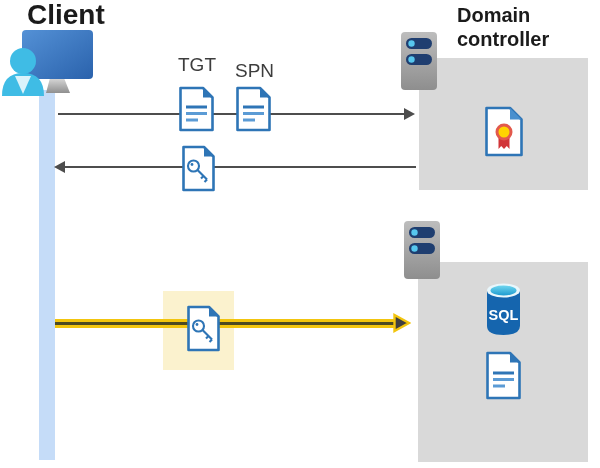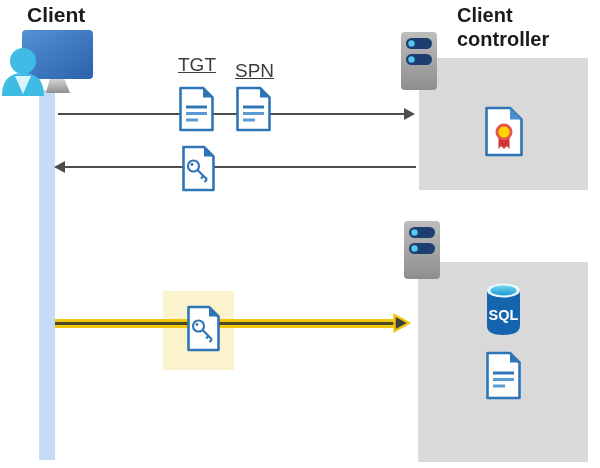--- a/index.html
+++ b/index.html
@@ -1,21 +1,21 @@
 <!DOCTYPE html>
 <html><head>
 <meta charset="utf-8">
 <style>
   html,body{margin:0;padding:0;background:#ffffff;}
   body{font-family:"Liberation Sans", sans-serif;}
   .canvas{position:relative;width:600px;height:468px;background:#ffffff;overflow:hidden;}
   .abs{position:absolute;}
 
   .bold-label{font-weight:700;color:#1b1b1b;font-size:20px;line-height:24px;}
-  .small-label{font-weight:400;color:#3d3d3d;font-size:19px;text-decoration:underline;}
+  .small-label{font-weight:400;color:#3d3d3d;font-size:19px;}
 
   
   .timeline{left:39px;top:90px;width:16px;height:370px;background:#c5dcf8;z-index:0;}
 
   
   .gray-box{background:#d9d9d9;z-index:1;}
   .dc-box{left:419px;top:58px;width:169px;height:132px;}
   .linux-box{left:418px;top:262px;width:170px;height:200px;}
 
   
@@ -29,21 +29,21 @@
   .yellow-shaft .core{margin-top:3px;height:3px;background:#4c4a22;}
 
   .z2{z-index:2;}.z3{z-index:3;}
 
   .label-tgt{left:178px;top:54px;width:37px;text-align:center;}
   .label-spn{left:235px;top:60px;width:37px;text-align:right;}
 
   .dc-label{left:457px;top:3px;width:135px;}
   .linux-label{left:455px;top:226px;width:140px;white-space:nowrap;}
   .keytab-label{left:418px;top:414px;width:170px;text-align:center;font-size:21px;color:#3d3d3d;}
-  .client-label{left:27px;top:3px;font-size:21px;}
+  .client-label{left:27px;top:3px;font-size:28px;}
 </style>
 </head>
 <body>
 
 <div class="canvas">
 
   <div class="abs timeline"></div>
 
   <div class="abs gray-box dc-box"></div>
   <div class="abs gray-box linux-box"></div>
@@ -133,21 +133,21 @@
         <stop offset="0" stop-color="#bdbdbd"></stop>
           <stop offset="1" stop-color="#8e8e8e"></stop>
       </linearGradient>
     </defs>
     <rect x="1" y="1" width="36" height="58" rx="4" fill="url(#gSrv1)"></rect>
     <rect x="6" y="7" width="26" height="11" rx="5.5" fill="#1f3e70"></rect>
     <circle cx="11.5" cy="12.5" r="3.2" fill="#57c7ee"></circle>
     <rect x="6" y="23" width="26" height="11" rx="5.5" fill="#1f3e70"></rect>
     <circle cx="11.5" cy="28.5" r="3.2" fill="#57c7ee"></circle>
   </svg>
-  <div class="abs bold-label dc-label">Client controller</div>
+  <div class="abs bold-label dc-label">Domain controller</div>
 
   <svg class="abs z2" style="left:484px;top:106px" width="40" height="51" viewBox="0 0 40 51">
     <path d="M2.5 2 H26 L37.5 13.5 V49 H2.5 Z" fill="#ffffff" stroke="#2e75b6" stroke-width="2.6" stroke-linejoin="round"></path>
     <path d="M26 2 V13.5 H37.5 Z" fill="#4a90ce"></path>
     <polygon points="14.5,30 20,30 20,43 17.2,40 14.5,43" fill="#d13438"></polygon>
     <polygon points="20,30 25.5,30 25.5,43 22.8,40 20,43" fill="#d13438"></polygon>
     <circle cx="20" cy="26" r="7" fill="#ffd400" stroke="#e2594c" stroke-width="3"></circle>
   </svg>
 
   <svg class="abs z3" style="left:403px;top:220px" width="38" height="60" viewBox="0 0 38 60">

